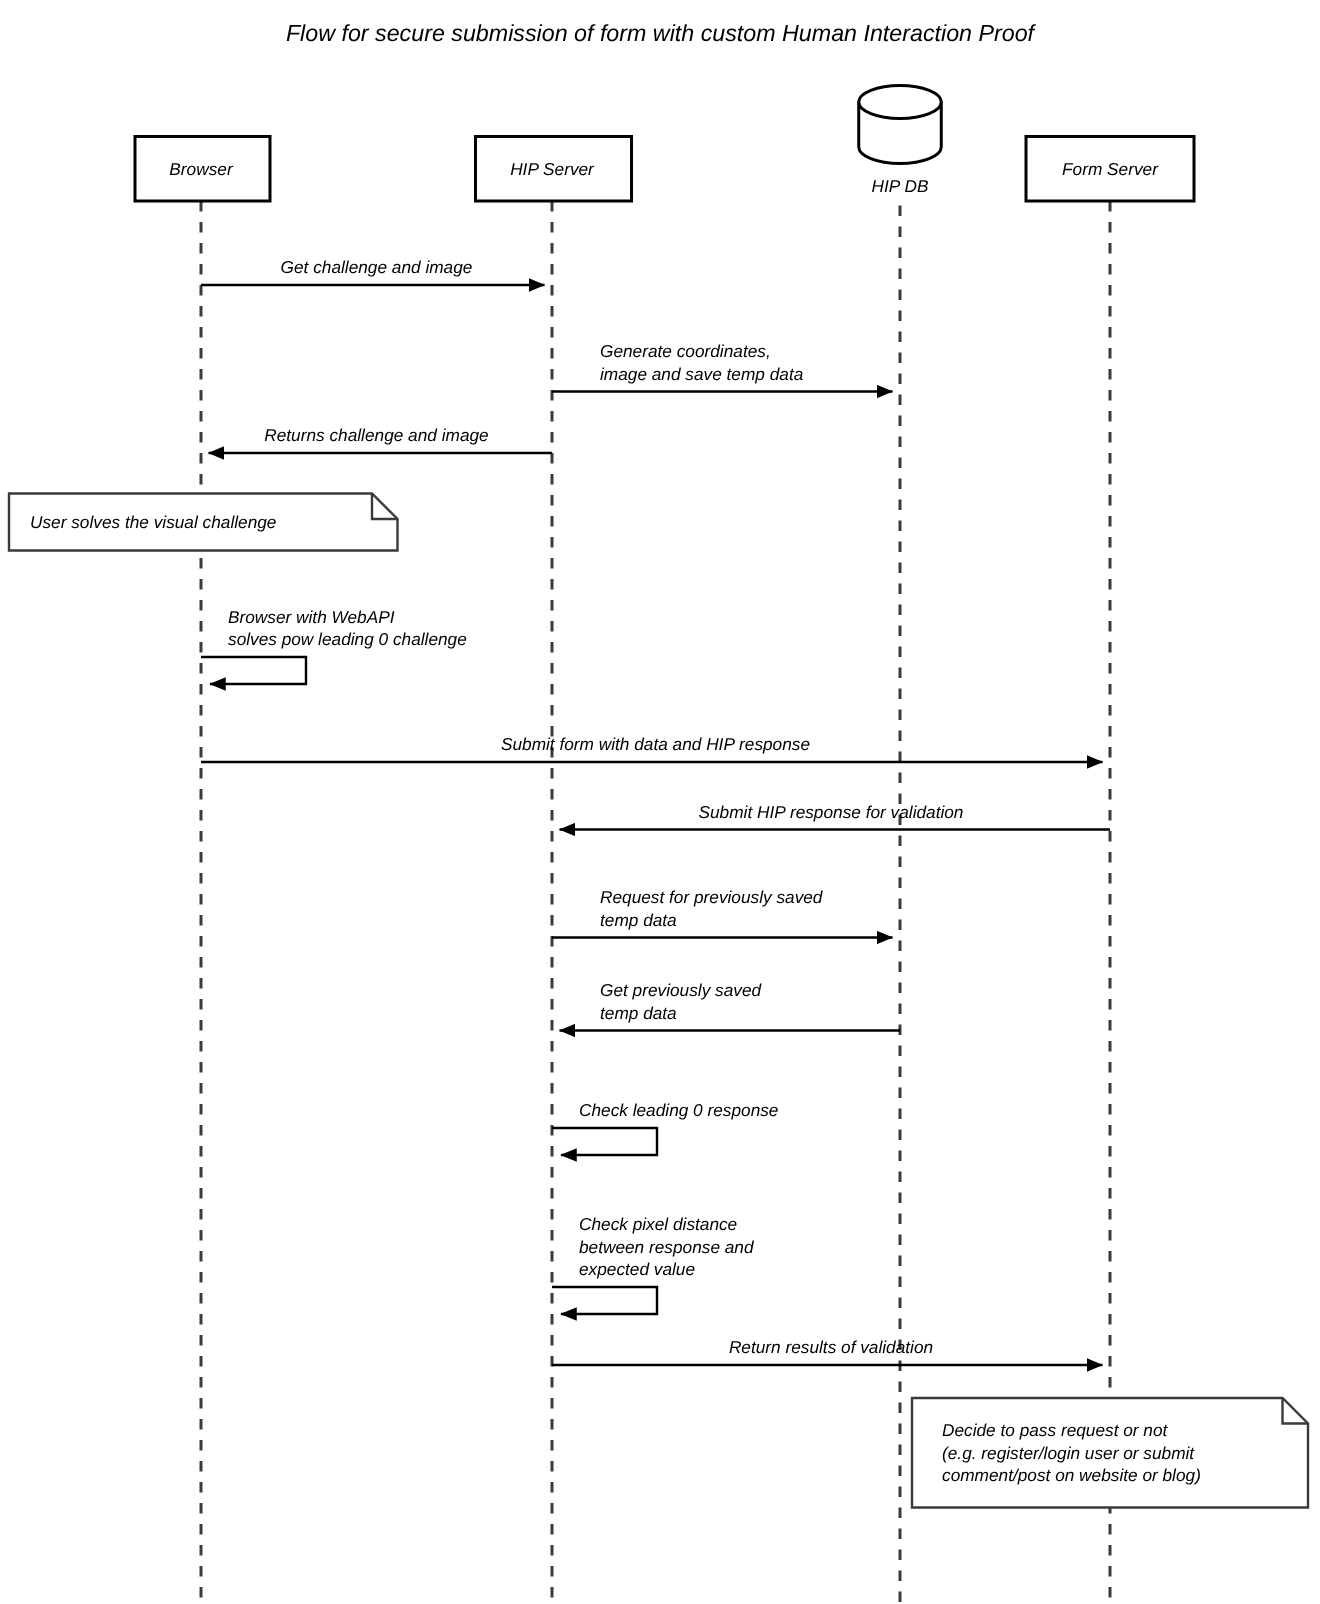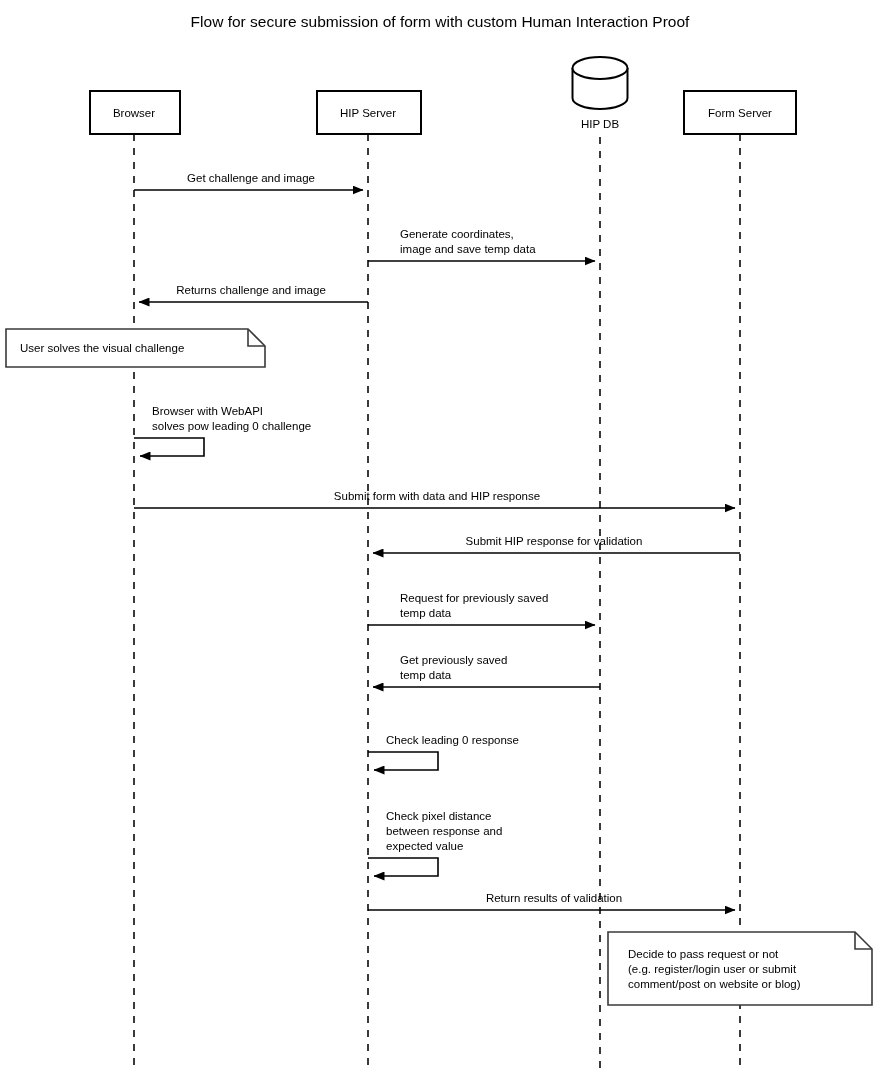--- a/index.html
+++ b/index.html
@@ -14,20 +14,21 @@
     font-family: "Liberation Sans", sans-serif;
     color: #000000;
     overflow: hidden;
   }
   #diagram-root {
     position: absolute;
     left: 0;
     top: 0;
     width: 880px;
     height: 1069px;
+    font-style: italic;
   }
   svg.diagram {
     display: block;
     width: 880px;
     height: 1069px;
   }
   .diagram-title {
     font-family: "Liberation Sans", sans-serif;
     font-size: 15.5px;
     fill: #000000;

